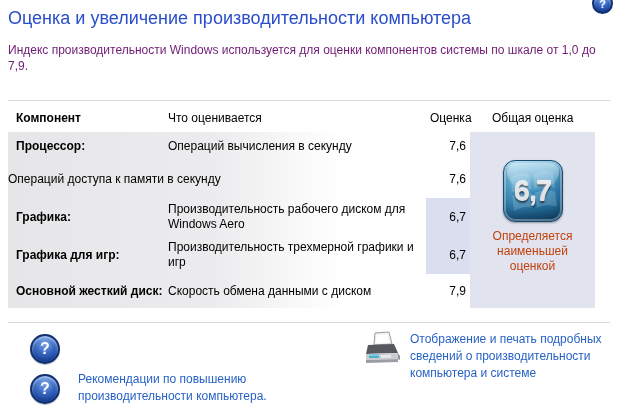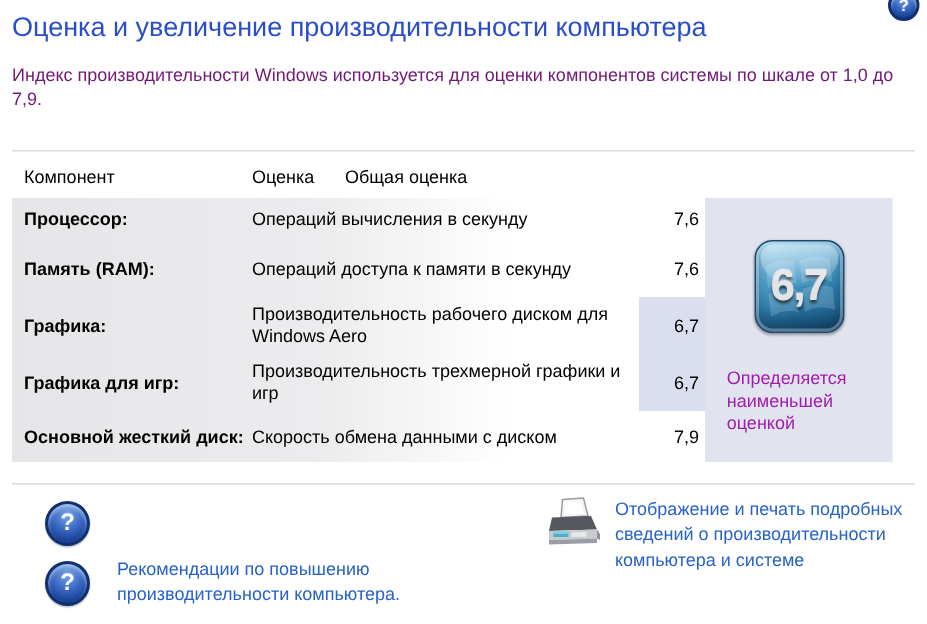--- a/index.html
+++ b/index.html
@@ -24,21 +24,21 @@
     position:absolute;left:8px;top:42px;width:594px;margin:0;line-height:16px;color:#701a75;
   }
   .rule{position:absolute;left:8px;right:8px;height:1px;background:#d9d9d9;}
   .rule-top{top:100px;}
   .rule-bottom{top:322px;}
   
   .thead{
     position:absolute;left:8px;right:8px;top:107px;height:22px;
     display:flex;align-items:center;
   }
-  .h-comp{width:152px;padding-left:8px;font-weight:normal;}
+  .h-comp{width:152px;padding-left:8px;font-weight:bold;}
   .h-what{width:262px;}
   .h-score{width:38px;text-align:right;}
   .h-overall{margin-left:24px;}
   
   .tbody{position:absolute;left:8px;top:132px;width:587px;display:flex;align-items:stretch;}
   .rows{width:462px;display:flex;flex-direction:column;gap:0;}
   .trow{
     display:flex;align-items:center;
     background:linear-gradient(to right,#e6e6e8 0%,#ececee 45%,#ffffff 72%);
   }
@@ -68,21 +68,21 @@
     border-radius:10px 10px 30px 30px/9px 9px 22px 22px;
     background:linear-gradient(rgba(255,255,255,.5),rgba(255,255,255,.04));
     pointer-events:none;
   }
   .badge svg{position:absolute;left:0;top:0;}
   .badge-num{
     position:relative;font-size:29px;font-weight:bold;color:#e3e3e6;letter-spacing:-1px;
     text-shadow:0 -1px 1px rgba(255,255,255,.85),0 2px 2px rgba(0,0,0,.6);
   }
   .badge-caption{
-    margin-top:23px;width:96px;line-height:15px;color:#a21caf;
+    margin-top:7px;width:96px;text-align:center;line-height:15px;color:#c2410c;
   }
   
   .qicon{
     position:absolute;width:26px;height:26px;border-radius:50%;
     background:radial-gradient(circle at 50% 28%,#7aa7e8 0%,#3766c2 45%,#173f93 78%,#102e6e 100%);
     border:2px solid #11306f;color:#fff;font-weight:bold;font-size:16px;
     display:flex;align-items:center;justify-content:center;
     box-shadow:inset 0 2px 3px rgba(255,255,255,.55),0 1px 1px rgba(0,0,0,.25);
     cursor:pointer;
   }
@@ -105,35 +105,35 @@
     <span>?</span>
   </div>
 
   <h1 class="title">Оценка и увеличение производительности компьютера</h1>
   <p class="desc">Индекс производительности Windows используется для оценки компонентов системы по шкале от 1,0 до 7,9.</p>
 
   <div class="rule rule-top"></div>
 
   <div class="thead">
     <div class="h-comp">Компонент</div>
+    <div class="h-what">Что оценивается</div>
     <div class="h-score">Оценка</div>
     <div class="h-overall">Общая оценка</div>
   </div>
 
   <div class="tbody">
     <div class="rows">
 
       <div class="trow h1">
         <div class="c-comp">Процессор:</div>
         <div class="c-what">Операций вычисления в секунду</div>
         <div class="c-score">7,6</div>
       </div>
 
       <div class="trow h2">
-        <div class="c-comp">Память (RAM):</div>
         <div class="c-what">Операций доступа к памяти в секунду</div>
         <div class="c-score">7,6</div>
       </div>
 
       <div class="trow h2 lowest">
         <div class="c-comp">Графика:</div>
         <div class="c-what">Производительность рабочего диском для Windows Aero</div>
         <div class="c-score">6,7</div>
       </div>
 

